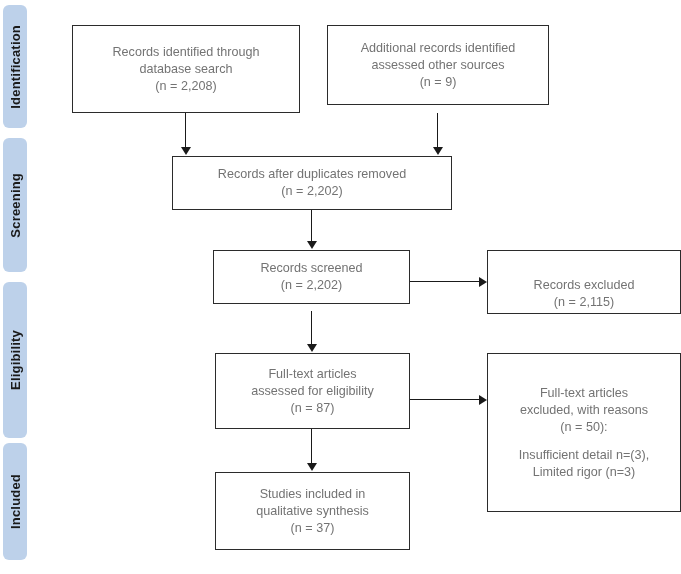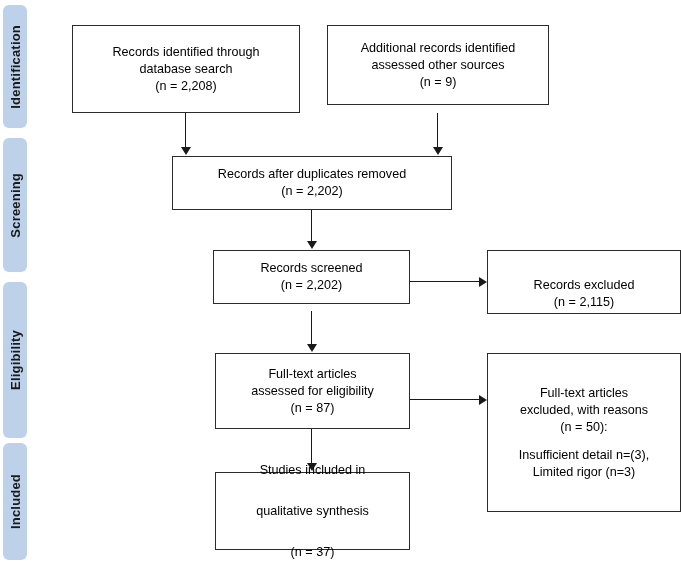--- a/index.html
+++ b/index.html
@@ -49,21 +49,21 @@
     border: 1.6px solid #2b2b2b;
     display: flex;
     flex-direction: column;
     align-items: center;
     justify-content: center;
     text-align: center;
     padding: 2px 6px;
   }
   .flow-box .line {
     font-size: 12.6px;
-    color: #000000;
+    color: #737373;
     line-height: 17px;
     white-space: nowrap;
   }
   .flow-box .line.spacer {
     height: 11px;
   }
 
   
   .conn-v {
     position: absolute;
@@ -148,21 +148,21 @@
 
   <div class="flow-box" style="left:487px; top:353px; width:194px; height:159px;">
     <span class="line">Full-text articles</span>
     <span class="line">excluded, with reasons</span>
     <span class="line">(n = 50):</span>
     <span class="line spacer"></span>
     <span class="line">Insufficient detail n=(3),</span>
     <span class="line">Limited rigor (n=3)</span>
   </div>
 
-  <div class="flow-box" style="left:215px; top:472px; width:195px; height:78px;gap:24px;">
+  <div class="flow-box" style="left:215px; top:472px; width:195px; height:78px;">
     <span class="line">Studies included in</span>
     <span class="line">qualitative synthesis</span>
     <span class="line">(n = 37)</span>
   </div>
 
   <div class="conn-v" style="left:185px; top:113px; height:35px;"></div>
   <div class="arrow-down" style="left:181px; top:147px;"></div>
 
   <div class="conn-v" style="left:437px; top:113px; height:35px;"></div>
   <div class="arrow-down" style="left:433px; top:147px;"></div>

